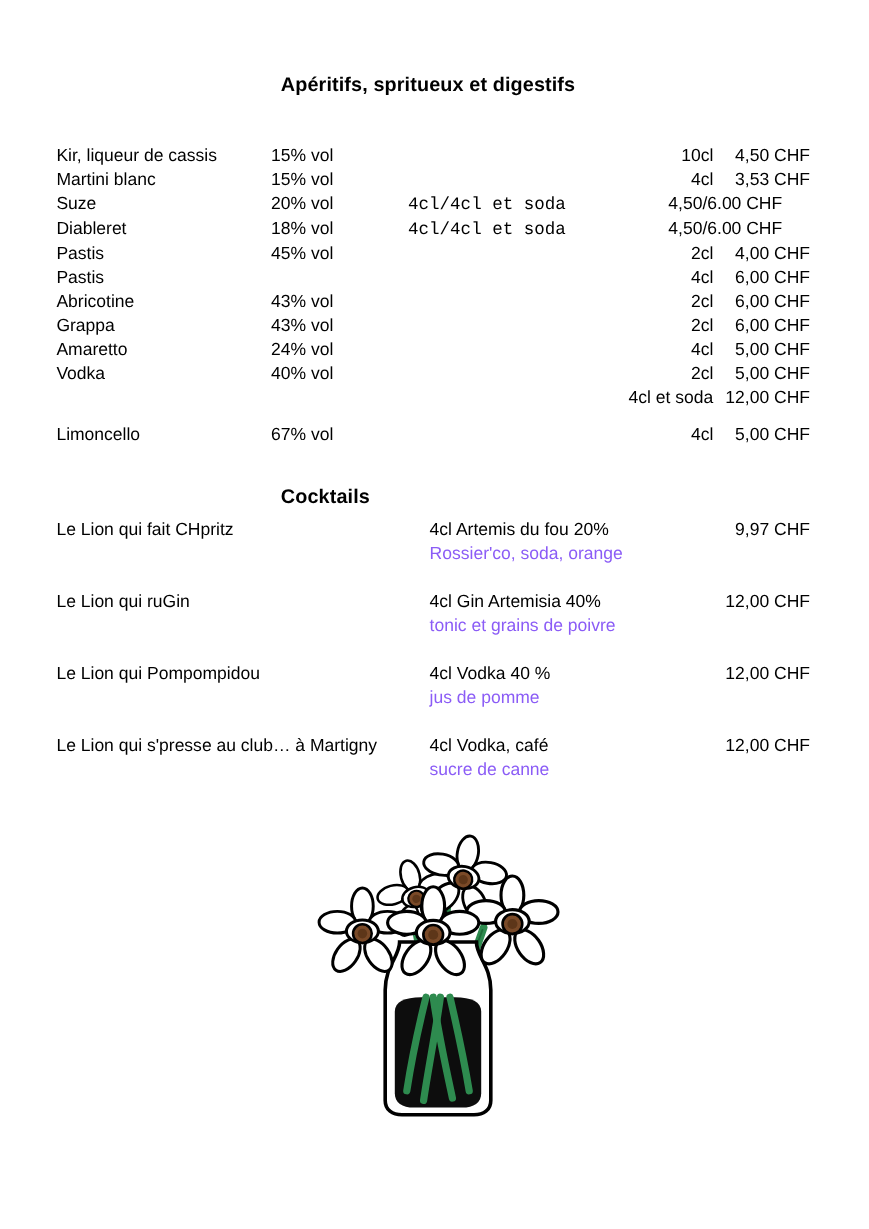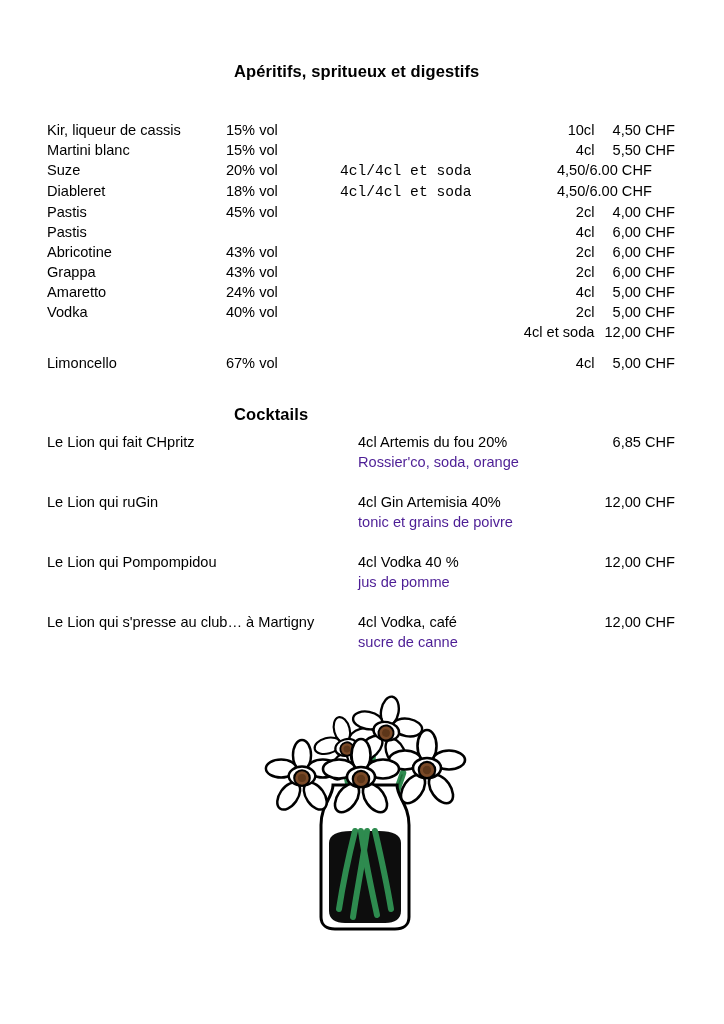--- a/index.html
+++ b/index.html
@@ -65,21 +65,21 @@
   #cocktails-table td {
     padding: 0;
     font-size: 14.6px;
     line-height: 19.5px;
     vertical-align: top;
     white-space: nowrap;
   }
   .ck-name  { width: 311px; }
   .ck-desc  { width: 230px; }
   .ck-price { text-align: right; }
-  .ck-desc-2 { color: #4c1d95; }
+  .ck-desc-2 { color: #8b5cf6; }
   tr.ck-gap td { height: 21px; line-height: 21px; font-size: 0; }
 
   
   #illustration {
     position: absolute;
     left: 255px;
     top: 695px;
     width: 220px;
     height: 245px;
   }
@@ -99,21 +99,21 @@
           <td class="col-vol">15% vol</td>
           <td class="col-note"></td>
           <td class="col-size">10cl</td>
           <td class="col-price">4,50 CHF</td>
         </tr>
         <tr>
           <td class="col-name">Martini blanc</td>
           <td class="col-vol">15% vol</td>
           <td class="col-note"></td>
           <td class="col-size">4cl</td>
-          <td class="col-price">5,50 CHF</td>
+          <td class="col-price">3,53 CHF</td>
         </tr>
         <tr>
           <td class="col-name">Suze</td>
           <td class="col-vol">20% vol</td>
           <td class="col-note">4cl/4cl et soda</td>
           <td class="col-price price-wide" colspan="2">4,50/6.00 CHF</td>
         </tr>
         <tr>
           <td class="col-name">Diableret</td>
           <td class="col-vol">18% vol</td>
@@ -182,21 +182,21 @@
       </tbody>
   </table>
 
   <h2 class="section-heading" id="heading-cocktails">Cocktails</h2>
 
   <table id="cocktails-table">
     <tbody>
         <tr>
           <td class="ck-name">Le Lion qui fait CHpritz</td>
           <td class="ck-desc">4cl Artemis du fou 20%</td>
-          <td class="ck-price">6,85 CHF</td>
+          <td class="ck-price">9,97 CHF</td>
         </tr>
         <tr>
           <td></td>
           <td class="ck-desc ck-desc-2">Rossier'co, soda, orange</td>
           <td></td>
         </tr>
         <tr class="ck-gap">
           <td colspan="3"></td>
         </tr>
         <tr>

